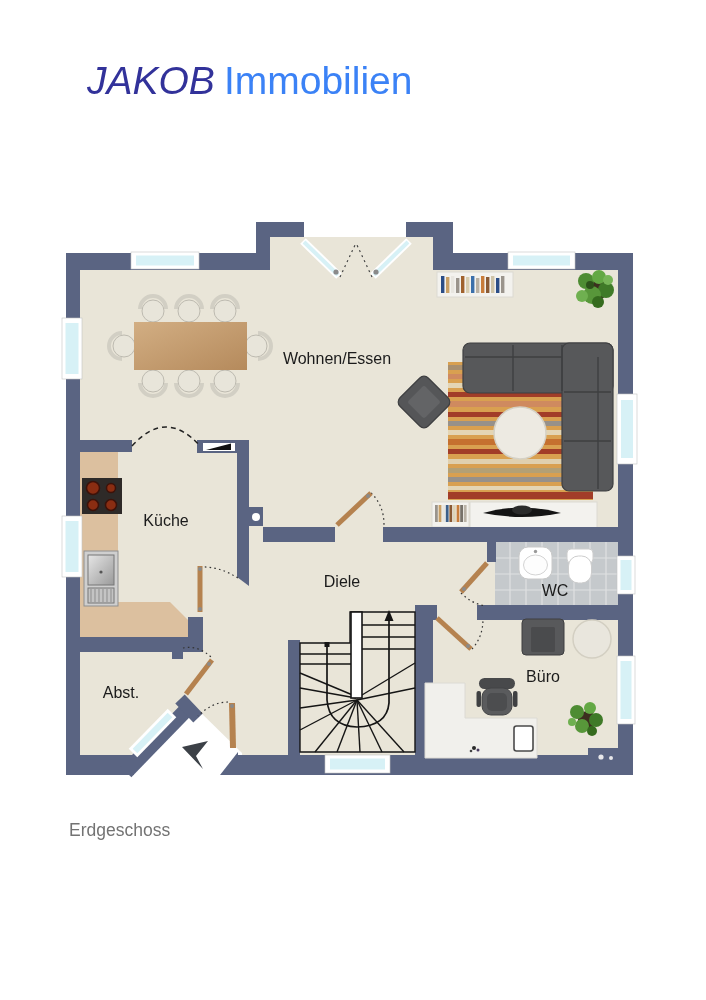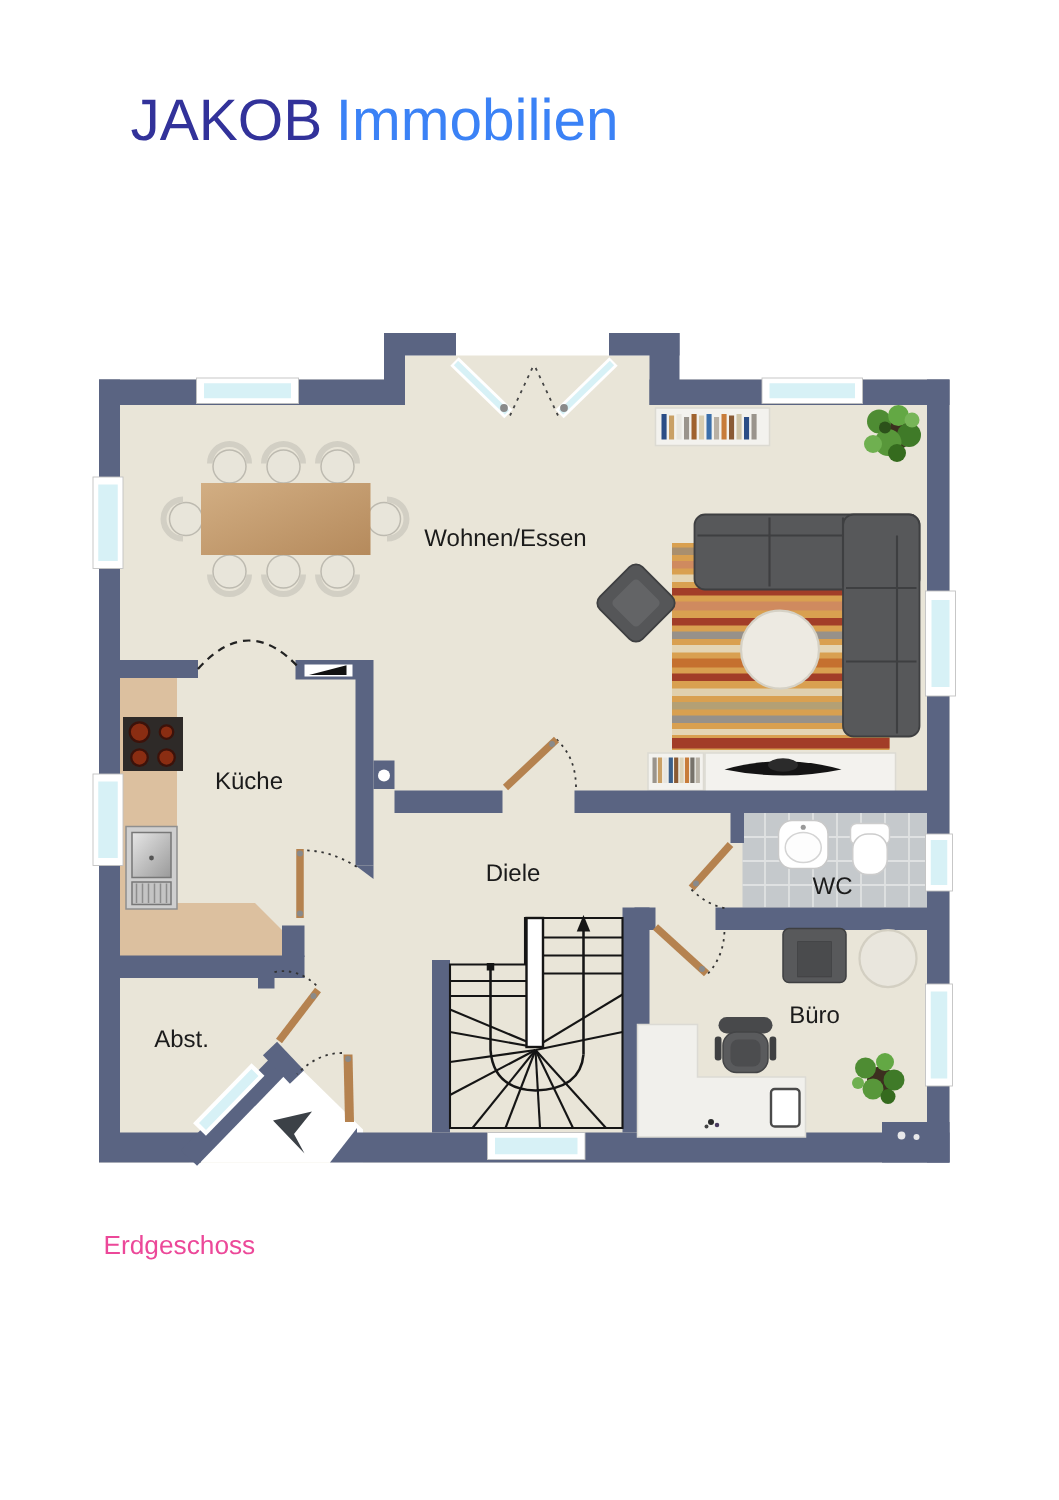--- a/index.html
+++ b/index.html
@@ -1,20 +1,20 @@
 <!DOCTYPE html>
 <html><head>
 <meta charset="utf-8">
 <style>
   html,body{margin:0;padding:0;background:#ffffff;}
   body{width:706px;height:1000px;position:relative;font-family:"Liberation Sans",sans-serif;overflow:hidden;}
   .logo{position:absolute;left:87px;top:59px;display:flex;align-items:baseline;gap:9px;white-space:nowrap;}
-  .logo .primary{font-size:39px;font-weight:500;color:#32329a;letter-spacing:0px;}
+  .logo .primary{font-size:39px;font-weight:500;color:#32329a;letter-spacing:0px;font-style:italic;}
   .logo .secondary{font-size:39px;font-weight:400;color:#3b82f6;}
-  .floor-label{position:absolute;left:69px;top:820px;font-size:17.5px;color:#ec4899;}
+  .floor-label{position:absolute;left:69px;top:820px;font-size:17.5px;color:#737373;}
   svg{position:absolute;left:0;top:0;}
   svg text{font-family:"Liberation Sans",sans-serif;fill:#1b1b1b;font-size:16px;}
 </style>
 </head>
 <body>
 
 <div class="logo">
   <span class="primary">JAKOB</span>
   <span class="secondary">Immobilien</span>
 </div>

